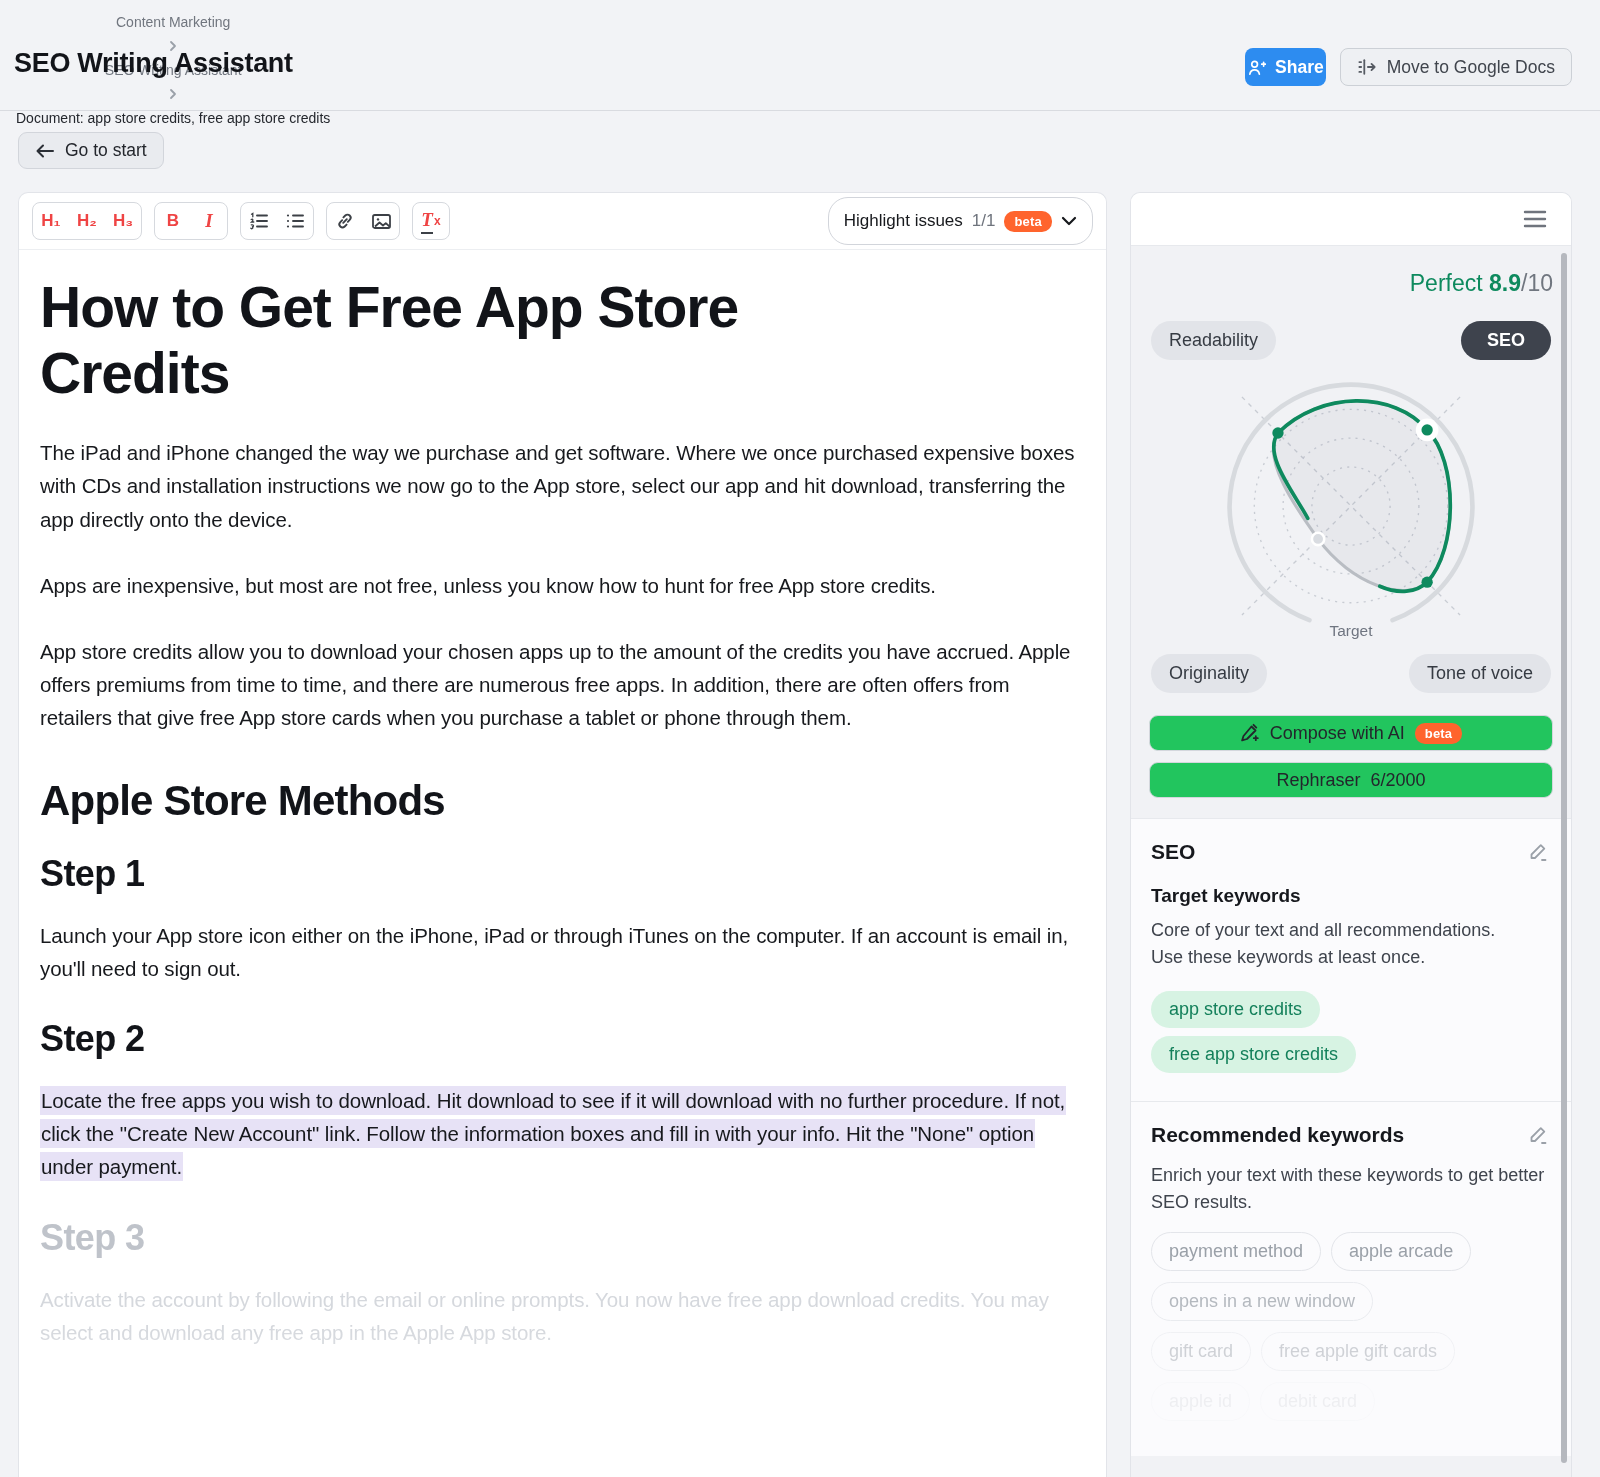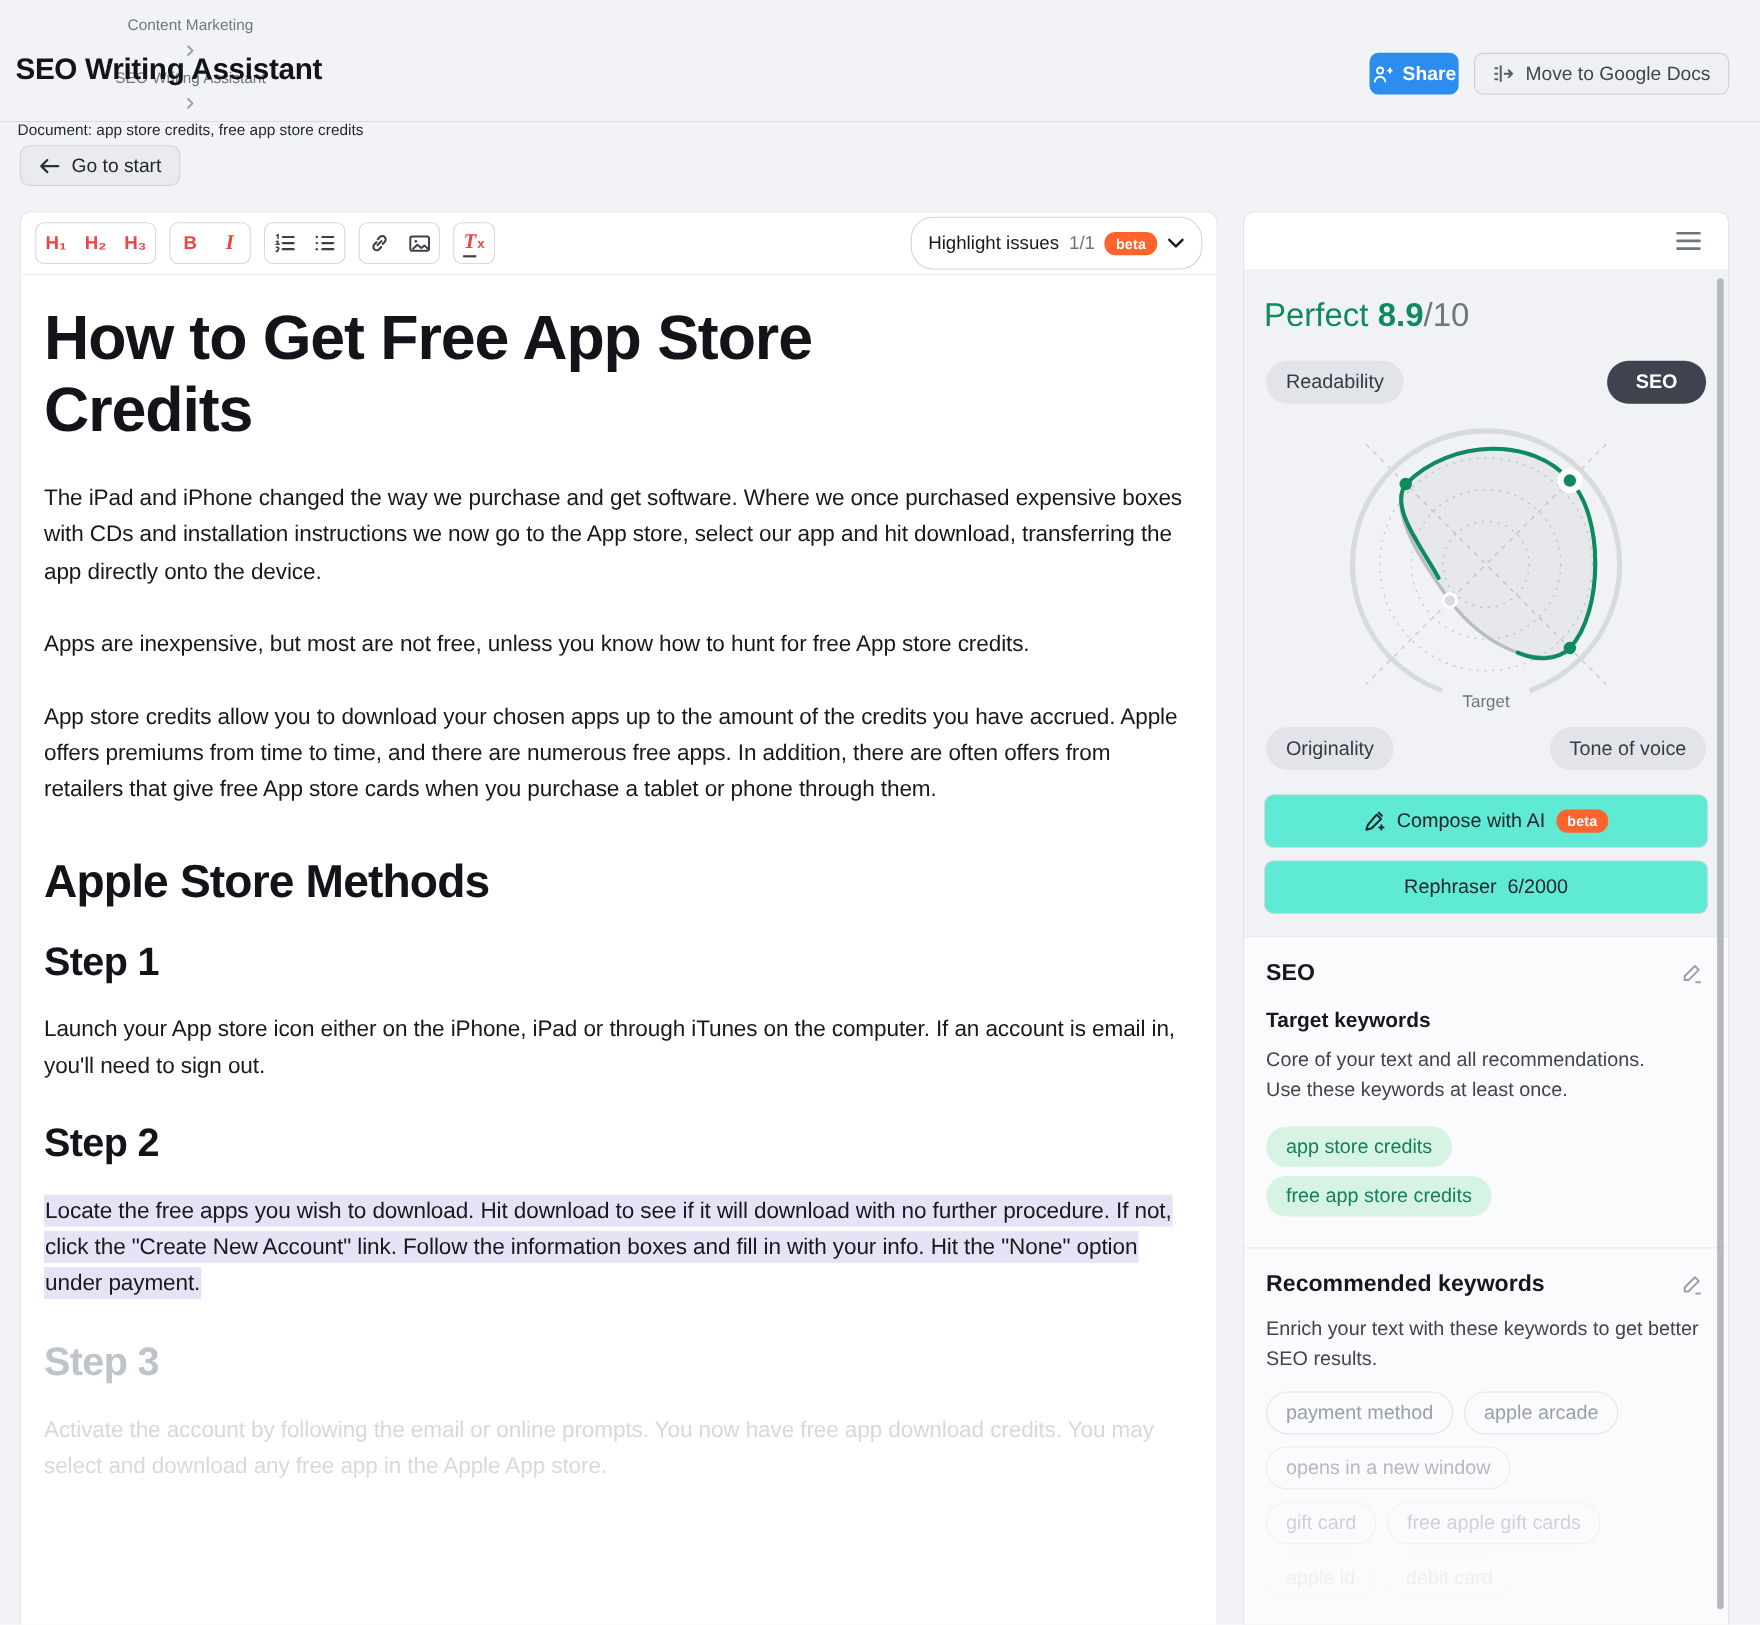--- a/index.html
+++ b/index.html
@@ -48,30 +48,30 @@
   .hl-text{background:#e7e2f6;padding:3px 1px;box-decoration-break:clone;-webkit-box-decoration-break:clone;}
   .faded h3{color:#bfc3ca;}
   .faded p{color:#d5d8dd;}
   .doc-fade{position:absolute;left:0;right:0;bottom:0;height:150px;background:linear-gradient(to bottom, rgba(255,255,255,0), rgba(255,255,255,.92));pointer-events:none;}
   
   .sidebar-card{position:absolute;left:1130px;top:192px;width:442px;bottom:0;background:#f1f2f5;border:1px solid #e2e4e9;border-bottom:none;
     border-radius:10px 10px 0 0;box-sizing:border-box;overflow:hidden;}
   .sb-header{height:52px;background:#fff;border-bottom:1px solid #e7e9ed;display:flex;align-items:center;justify-content:flex-end;padding:0 20px;}
   .sb-burger{background:none;border:none;cursor:pointer;color:#6f747d;padding:4px;}
   .score-area{padding:24px 18px 20px;}
-  .score-line{text-align:left;font-size:30px;color:#0e8a5e;margin-bottom:24px;}
+  .score-line{text-align:right;font-size:23px;color:#0e8a5e;margin-bottom:24px;}
   .score-line .score-val{font-weight:800;}
   .score-line .score-max{color:#70767f;}
   .axis-row{display:flex;justify-content:space-between;align-items:center;padding:0 2px;}
   .axis-pill{border:none;border-radius:999px;background:#e2e4e9;color:#363b43;font-size:18px;padding:9px 18px;font-family:inherit;cursor:pointer;}
   .axis-pill.selected{background:#3e434d;color:#fff;font-weight:700;padding:9px 26px;}
   .chart-wrap{display:flex;justify-content:center;margin:2px 0 6px;}
   .sb-buttons{display:flex;flex-direction:column;gap:11px;margin-top:22px;}
-  .sb-btn{display:flex;align-items:center;justify-content:center;gap:10px;height:49px;border:1px solid #d4d7dd;border-radius:9px;
-    background:#5eead4;color:#23262c;font-size:18px;font-family:inherit;cursor:pointer;}
+  .sb-btn{display:flex;align-items:center;justify-content:center;gap:10px;height:36px;border:1px solid #d4d7dd;border-radius:9px;
+    background:#22c55e;color:#23262c;font-size:18px;font-family:inherit;cursor:pointer;}
   
   .section{background:#fbfbfd;border-top:1px solid #e7e9ed;padding:20px 20px 24px;}
   .section-title-row{display:flex;align-items:center;justify-content:space-between;}
   .section-title{font-size:21px;font-weight:800;color:#16181d;}
   .edit-btn{background:none;border:none;color:#9aa0a8;cursor:pointer;padding:2px;}
   .sub-title{font-size:19px;font-weight:800;color:#16181d;margin:20px 0 10px;}
   .section-desc{font-size:18px;line-height:1.5;color:#3f444d;margin:0 0 16px;max-width:370px;}
   .kw-green{display:inline-block;background:#d7f3e3;color:#14805b;font-size:18px;padding:8px 18px;border-radius:20px;margin:4px 0;}
   .kw-row{display:flex;gap:10px;margin-bottom:11px;}
   .kw-gray{display:inline-block;border:1.5px solid #e3e5ea;color:#9aa0a8;font-size:18px;padding:8px 17px;border-radius:20px;background:transparent;white-space:nowrap;}

